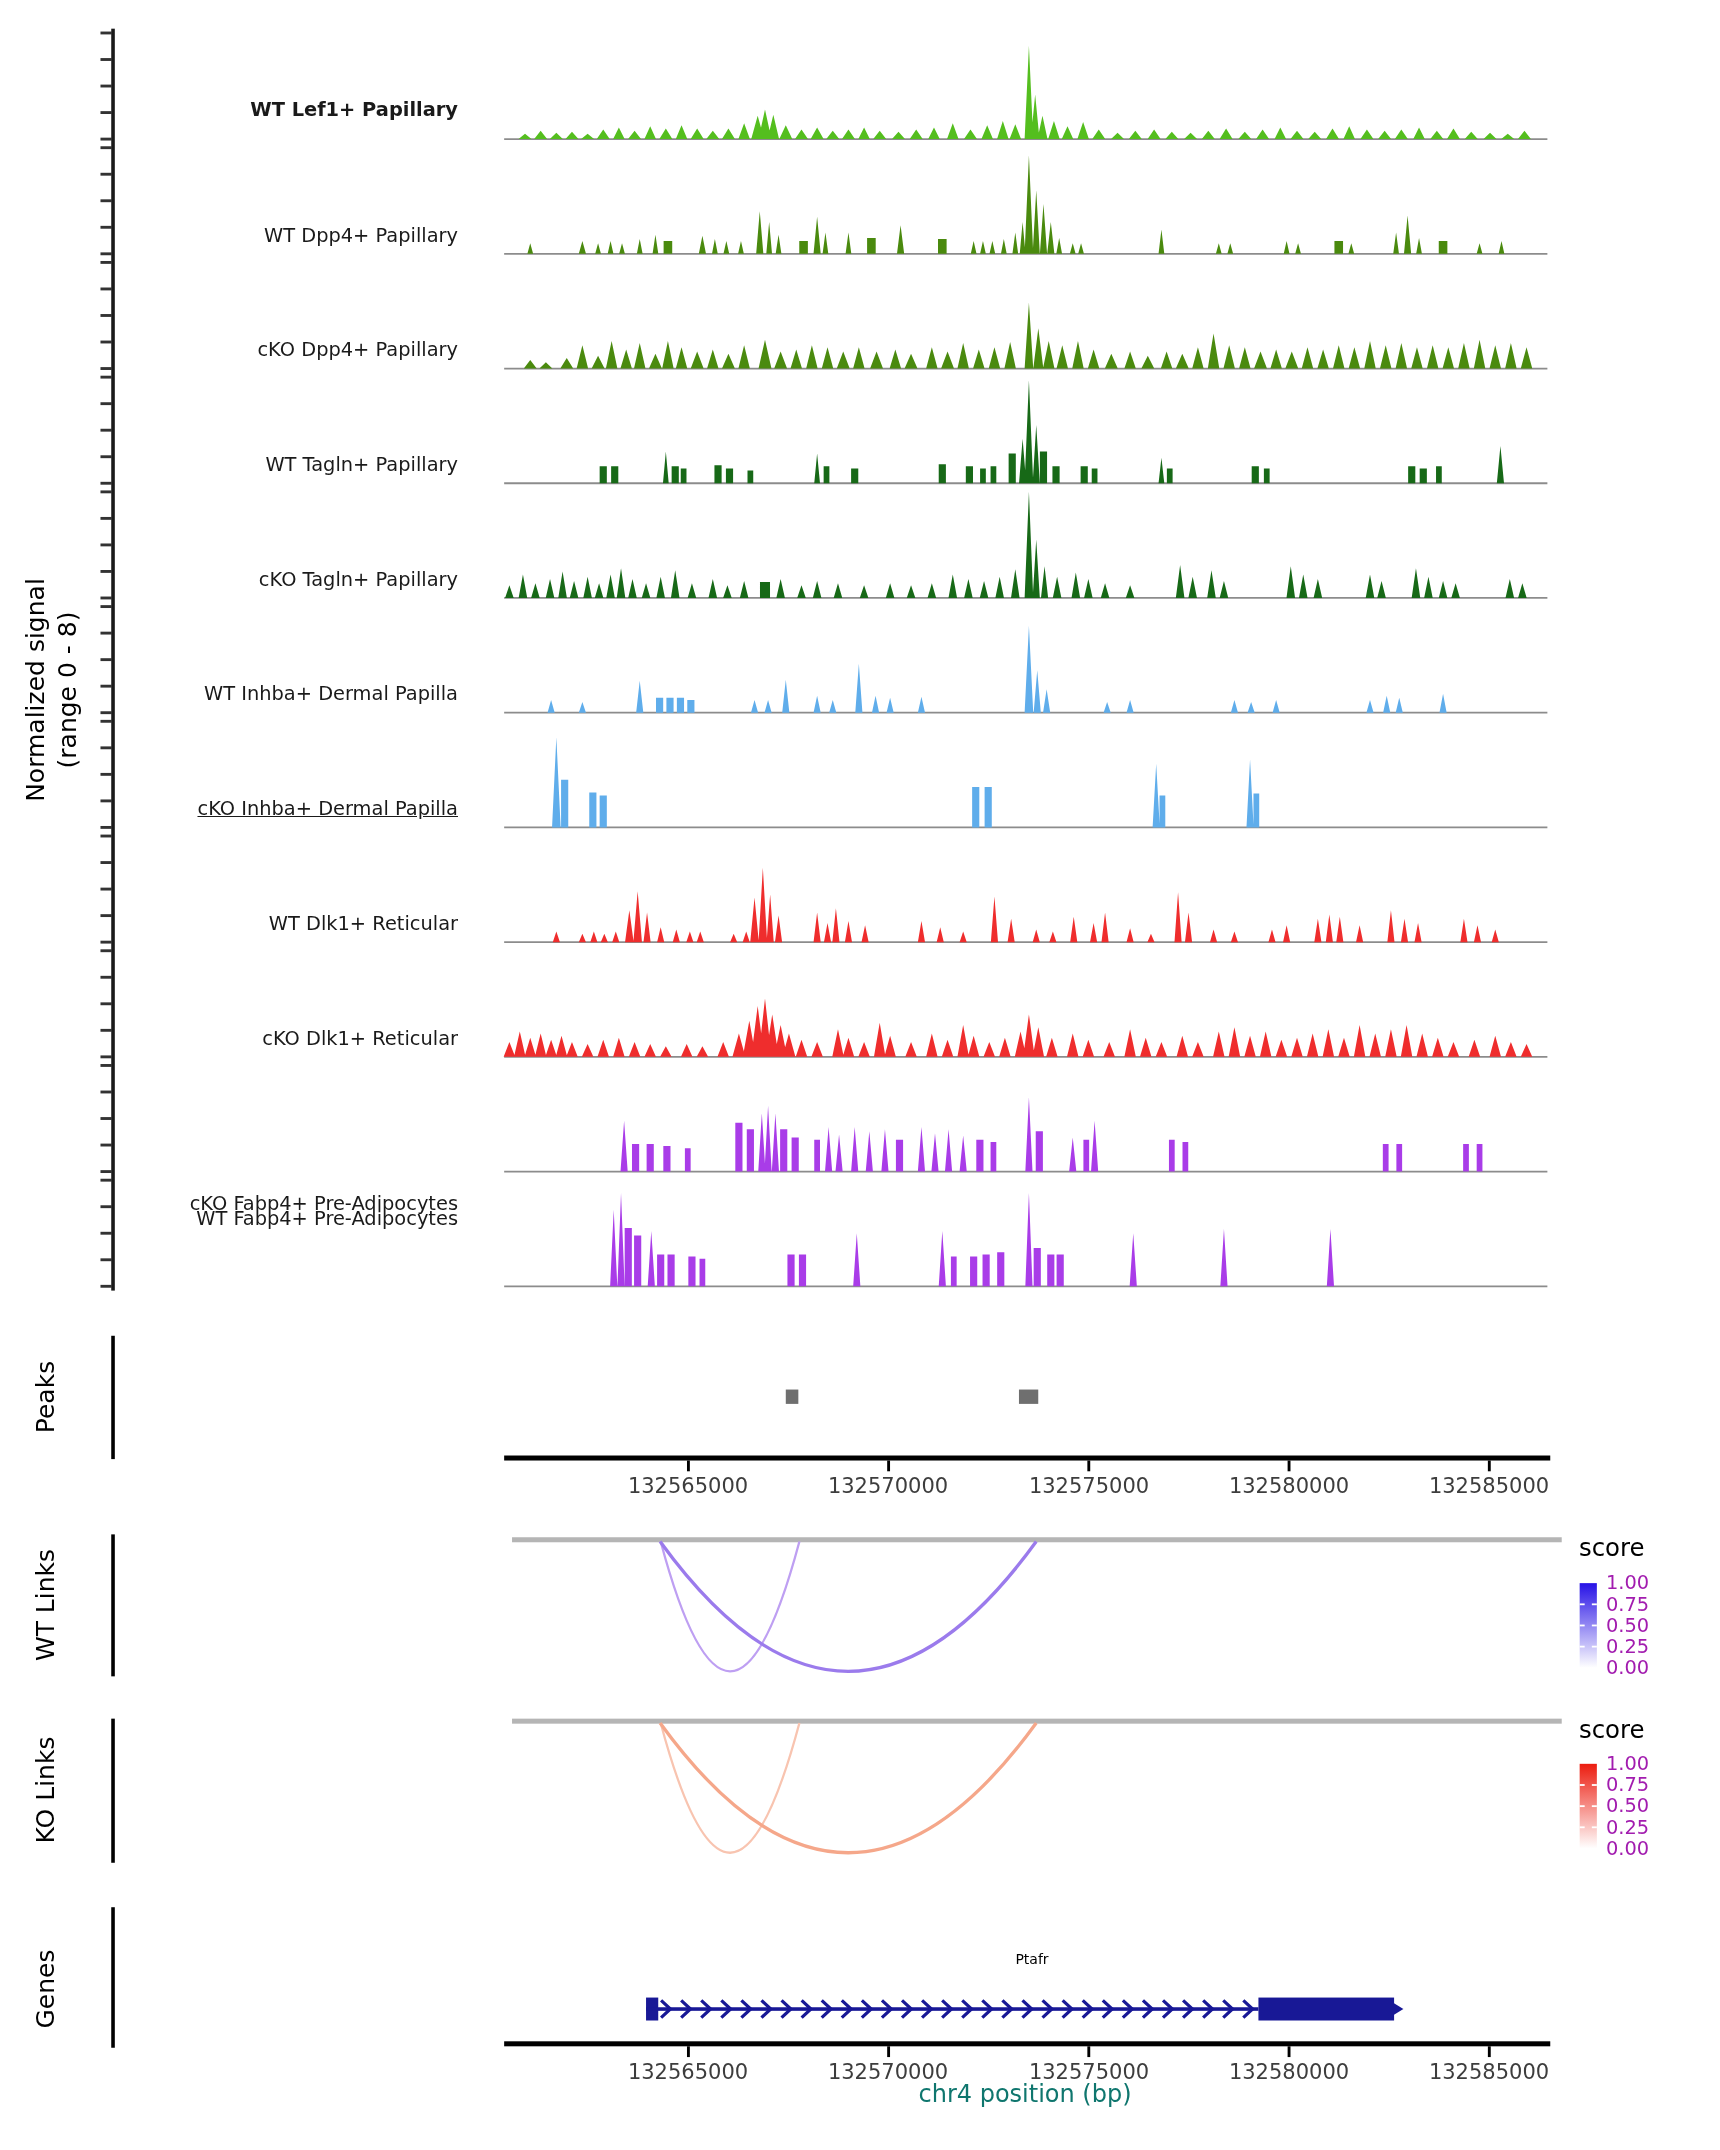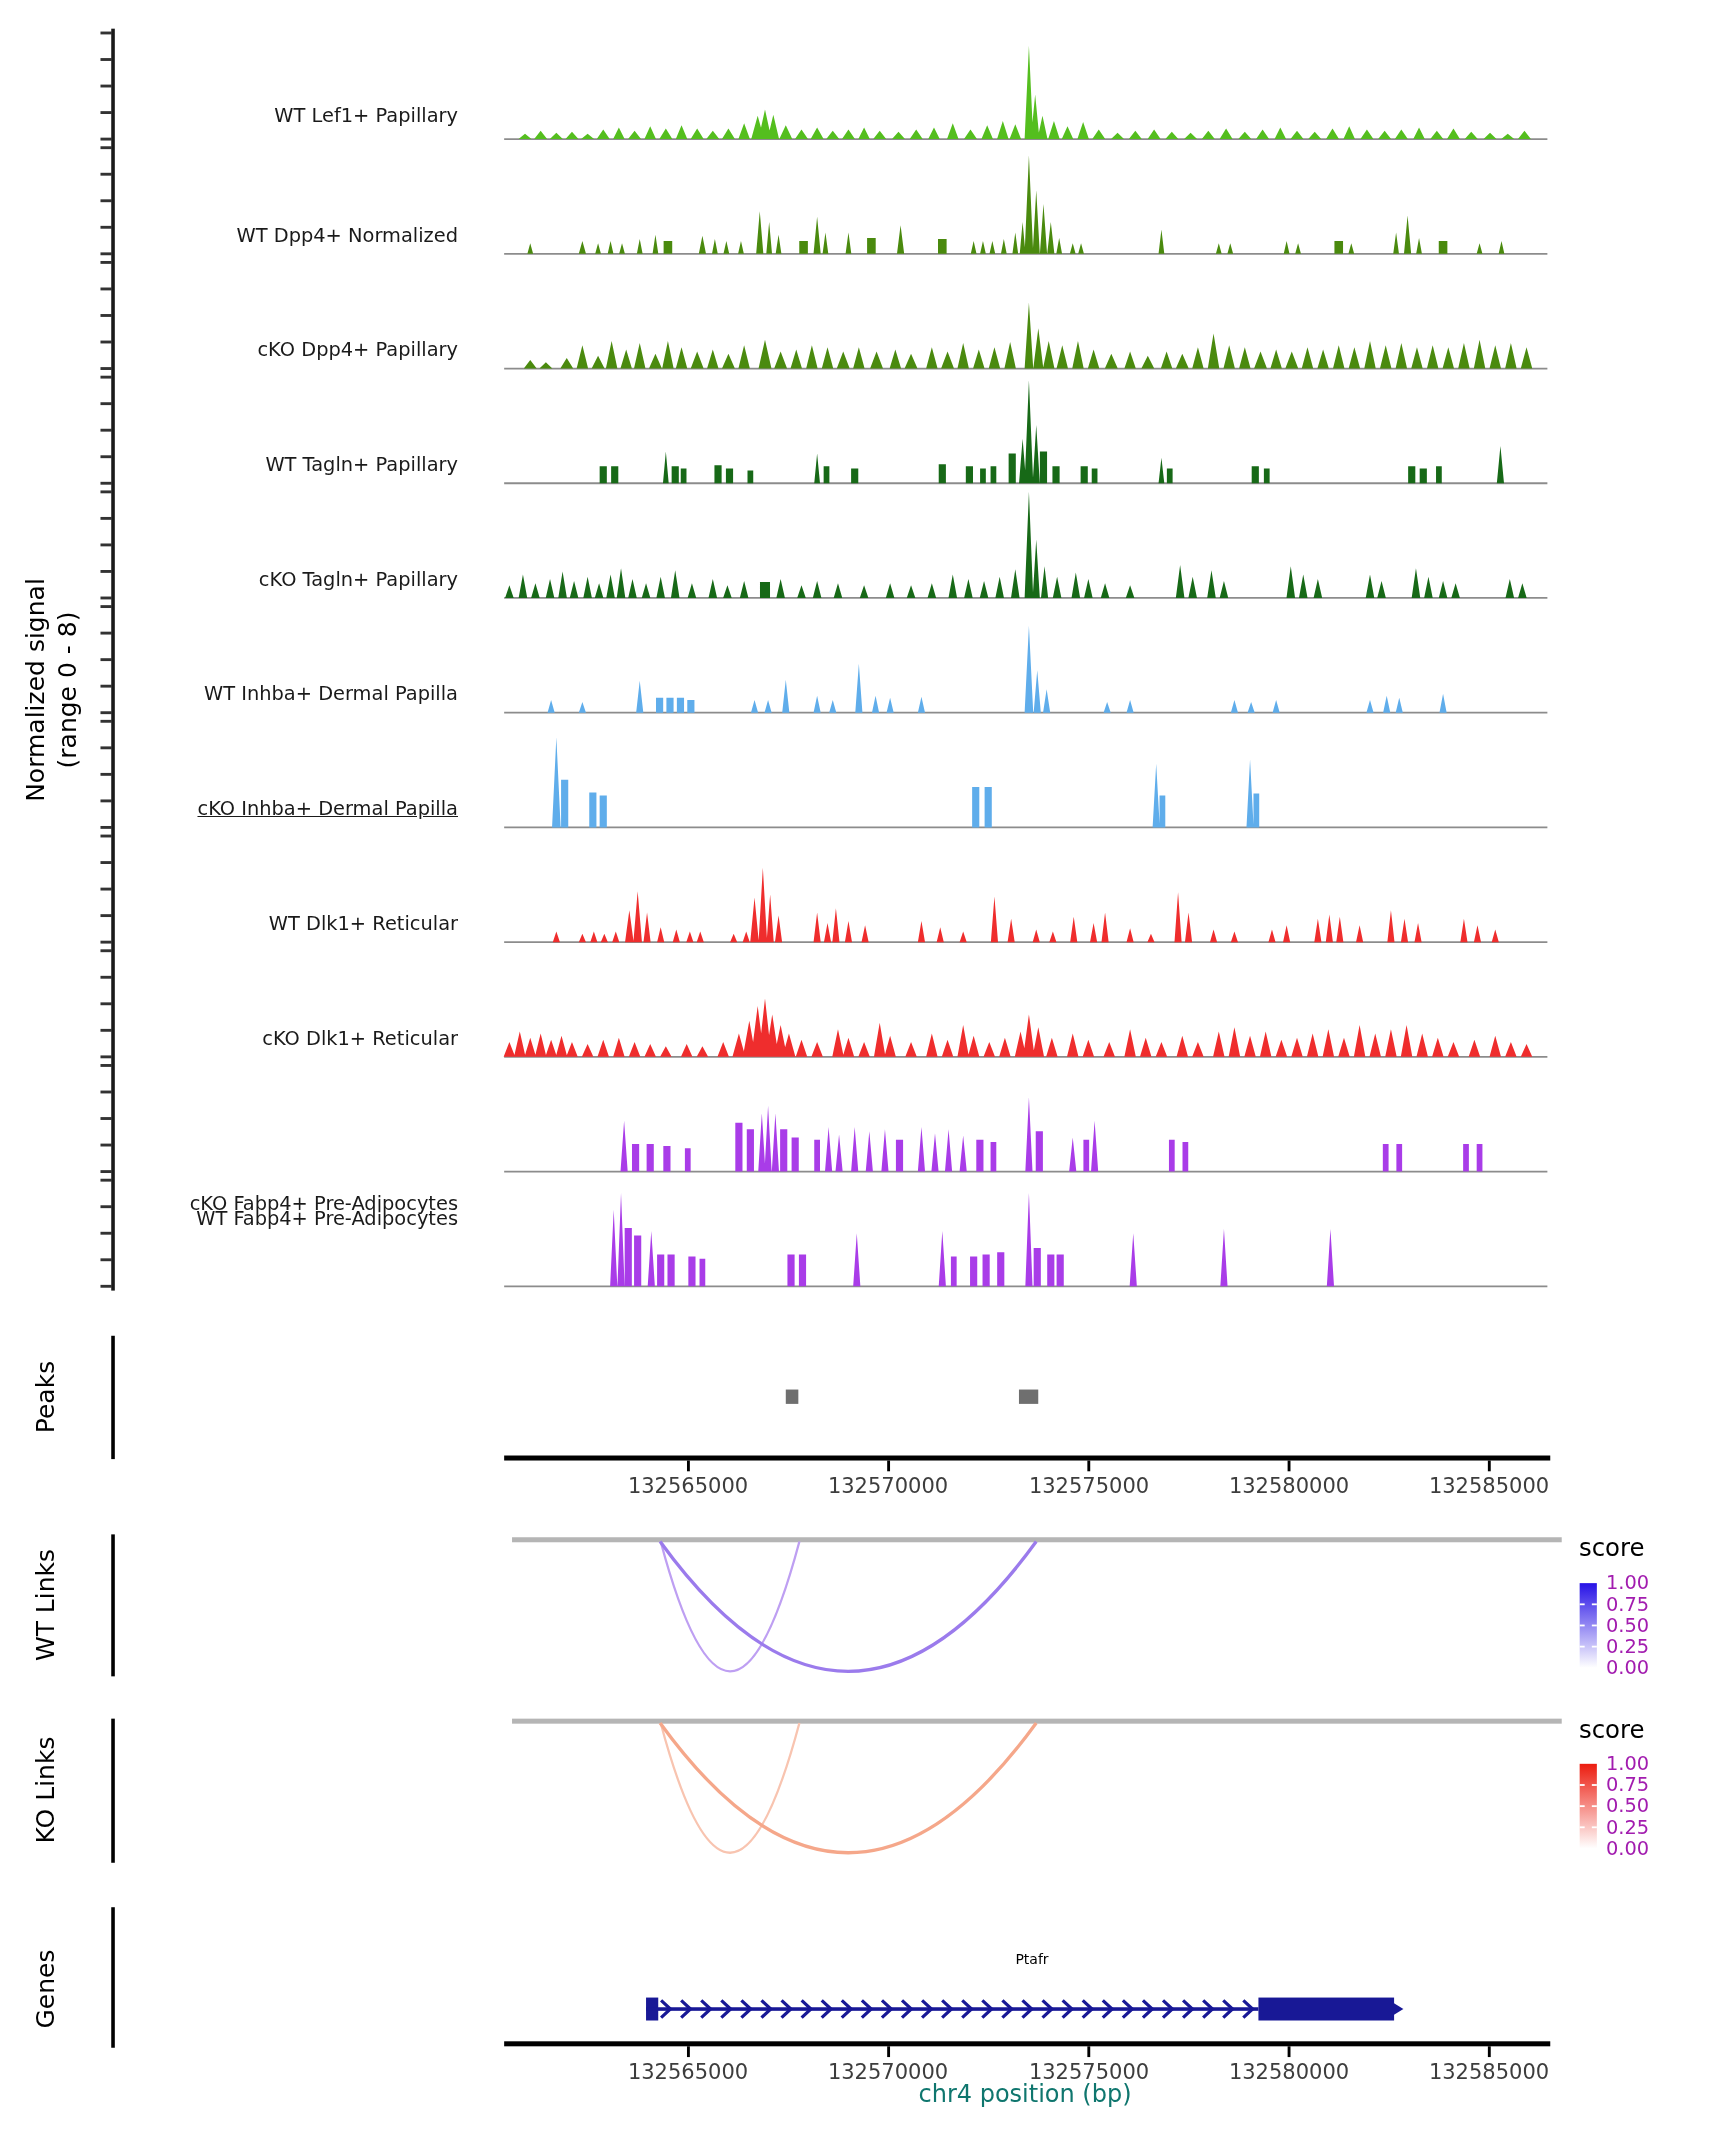--- a/index.html
+++ b/index.html
@@ -163,22 +163,22 @@
   <div class="lbl side-label" style="left:45px;top:1605px;">WT Links</div>
   <div class="lbl side-label" style="left:45px;top:1790px;">KO Links</div>
   <div class="lbl side-label" style="left:45px;top:1989px;">Genes</div>
 
   <div class="lbl score-title" style="left:1579px;top:1533px;">score</div>
   <div class="lbl score-title" style="left:1579px;top:1715px;">score</div>
 
   <div class="lbl gene-name" style="left:1032px;top:1951px;">Ptafr</div>
 
   <div class="lbl axis-title" style="left:1025px;top:2080px;">chr4 position (bp)</div>
-<div class="lbl track-label" style="top: 104px;">WT Lef1+ Papillary</div>
-    <div class="lbl track-label" style="top: 224px;">WT Dpp4+ Normalized</div>
+<div class="lbl track-label" style="top: 98px; font-weight: bold;">WT Lef1+ Papillary</div>
+    <div class="lbl track-label" style="top: 224px;">WT Dpp4+ Papillary</div>
     <div class="lbl track-label" style="top: 338px;">cKO Dpp4+ Papillary</div>
     <div class="lbl track-label" style="top: 453px;">WT Tagln+ Papillary</div>
     <div class="lbl track-label" style="top: 568px;">cKO Tagln+ Papillary</div>
     <div class="lbl track-label" style="top: 682px;">WT Inhba+ Dermal Papilla</div>
     <div class="lbl track-label" style="top: 797px; text-decoration: underline;">cKO Inhba+ Dermal Papilla</div>
     <div class="lbl track-label" style="top: 912px;">WT Dlk1+ Reticular</div>
     <div class="lbl track-label" style="top: 1027px;">cKO Dlk1+ Reticular</div>
     <div class="lbl track-label" style="top: 1207px;">WT Fabp4+ Pre-Adipocytes</div>
     <div class="lbl track-label" style="top: 1192px;">cKO Fabp4+ Pre-Adipocytes</div>
     <div class="lbl tick-label" style="left: 688px; top: 1474px;">132565000</div>

